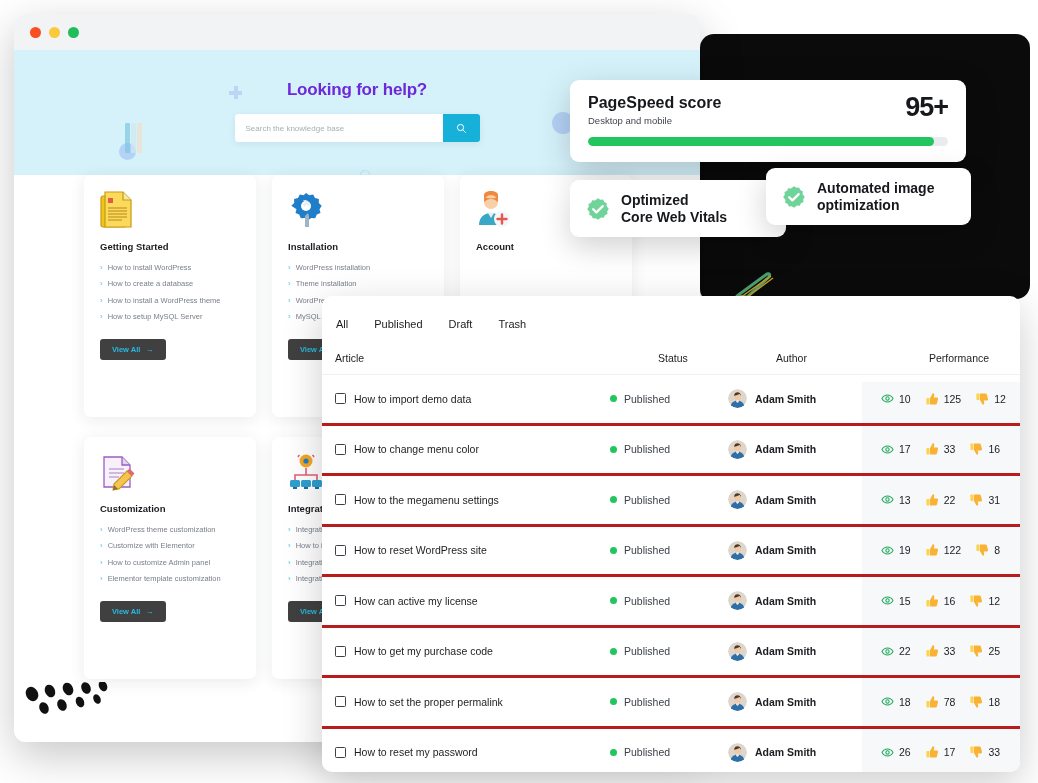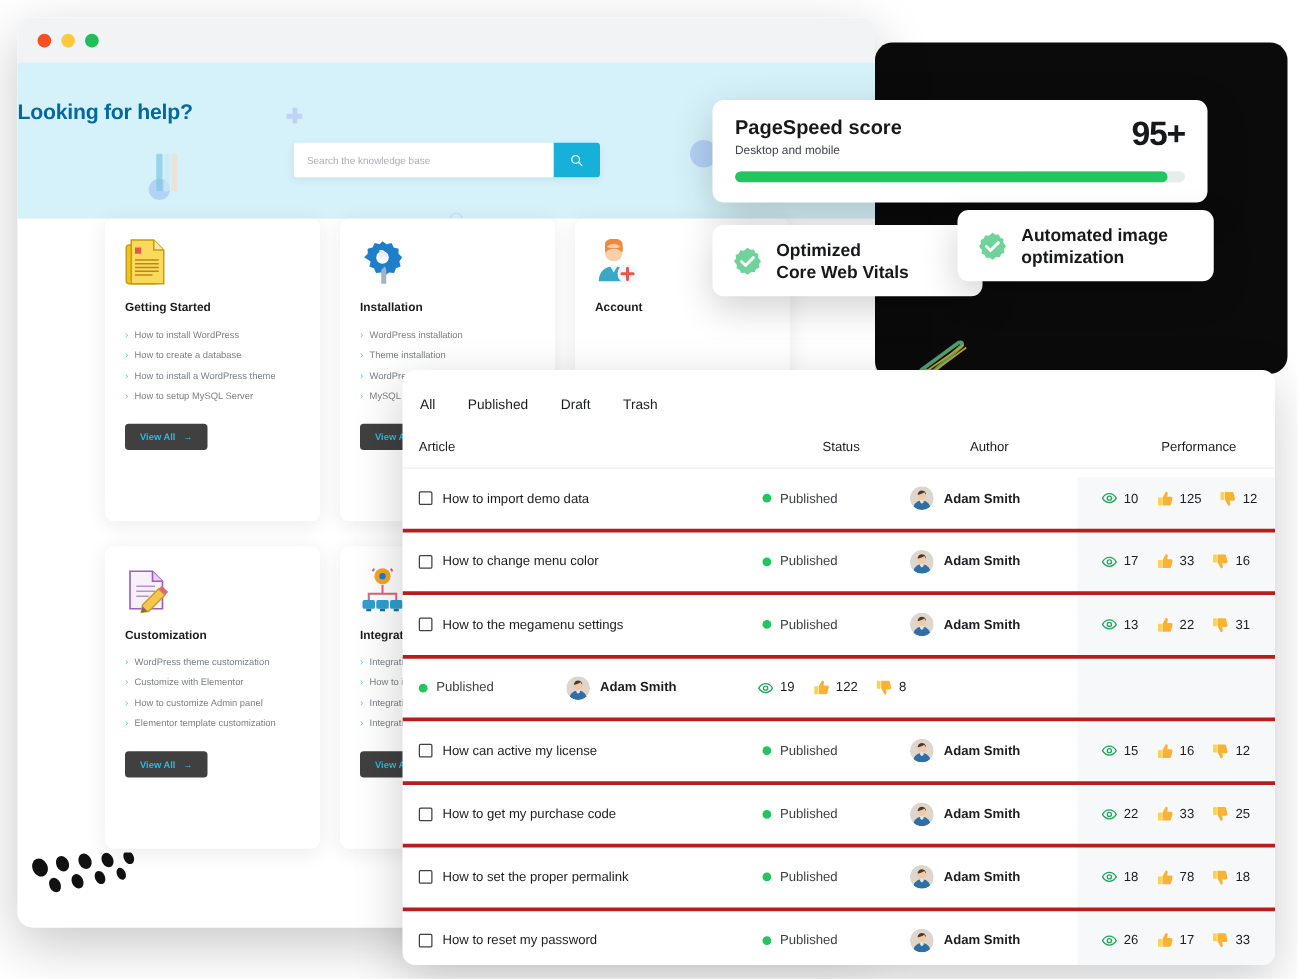--- a/index.html
+++ b/index.html
@@ -52,22 +52,22 @@
 
   
   .hero{
     position:relative;
     height:125px;
     background:#d5f2fa;
     overflow:hidden;
   }
   .hero h1{
     margin:0;padding-top:30px;
-    text-align:left;
-    font-size:17px;font-weight:bold;color:#0369a1;
+    text-align:center;
+    font-size:17px;font-weight:bold;color:#6d28d9;
     letter-spacing:-.2px;
   }
   .searchrow{
     margin:14px auto 0;width:245px;height:28px;display:flex;
     border-radius:3px;overflow:hidden;
     box-shadow:0 2px 7px rgba(0,0,0,.07);
     position:relative;z-index:3;
   }
   .searchrow input{
     flex:1;border:0;outline:0;background:#fff;
@@ -621,20 +621,24 @@
         <svg width="14" height="14" viewBox="0 0 24 24">
           <path d="M8.5 13.5L13 21.6c1.7.5 3-.6 2.8-2.3L15 14.6h5.3c1.4 0 2.3-1.2 2-2.5l-1.9-7.6c-.3-1.1-1.2-1.8-2.3-1.8H8.5z" fill="#f9b233"></path>
           <rect x="2.4" y="2.7" width="5.3" height="11" rx="1.2" fill="#fdd34e"></rect>
         </svg>
         <span class="num">31</span>
       </span>
     </div>
   </div>
 
   <div class="row">
+    <div class="title-cell">
+      <span class="cbx"></span>
+      <span>How to reset WordPress site</span>
+    </div>
     <div class="status-cell">
       <span class="sdot"></span>
       <span>Published</span>
     </div>
     <div class="author-cell">
       <span class="avatar">
         <svg viewBox="0 0 24 24" width="19" height="19">
           <circle cx="12" cy="12" r="12" fill="#dfd6cb"></circle>
           <path d="M12 14.5c4.4 0 7.6 3 8.4 6.2A12 12 0 0112 24a12 12 0 01-8.4-3.3c.8-3.2 4-6.2 8.4-6.2z" fill="#2e6fa8"></path>
           <path d="M10.2 13.6h3.6v2.6l-1.8 1.6-1.8-1.6z" fill="#e8e3dc"></path>

